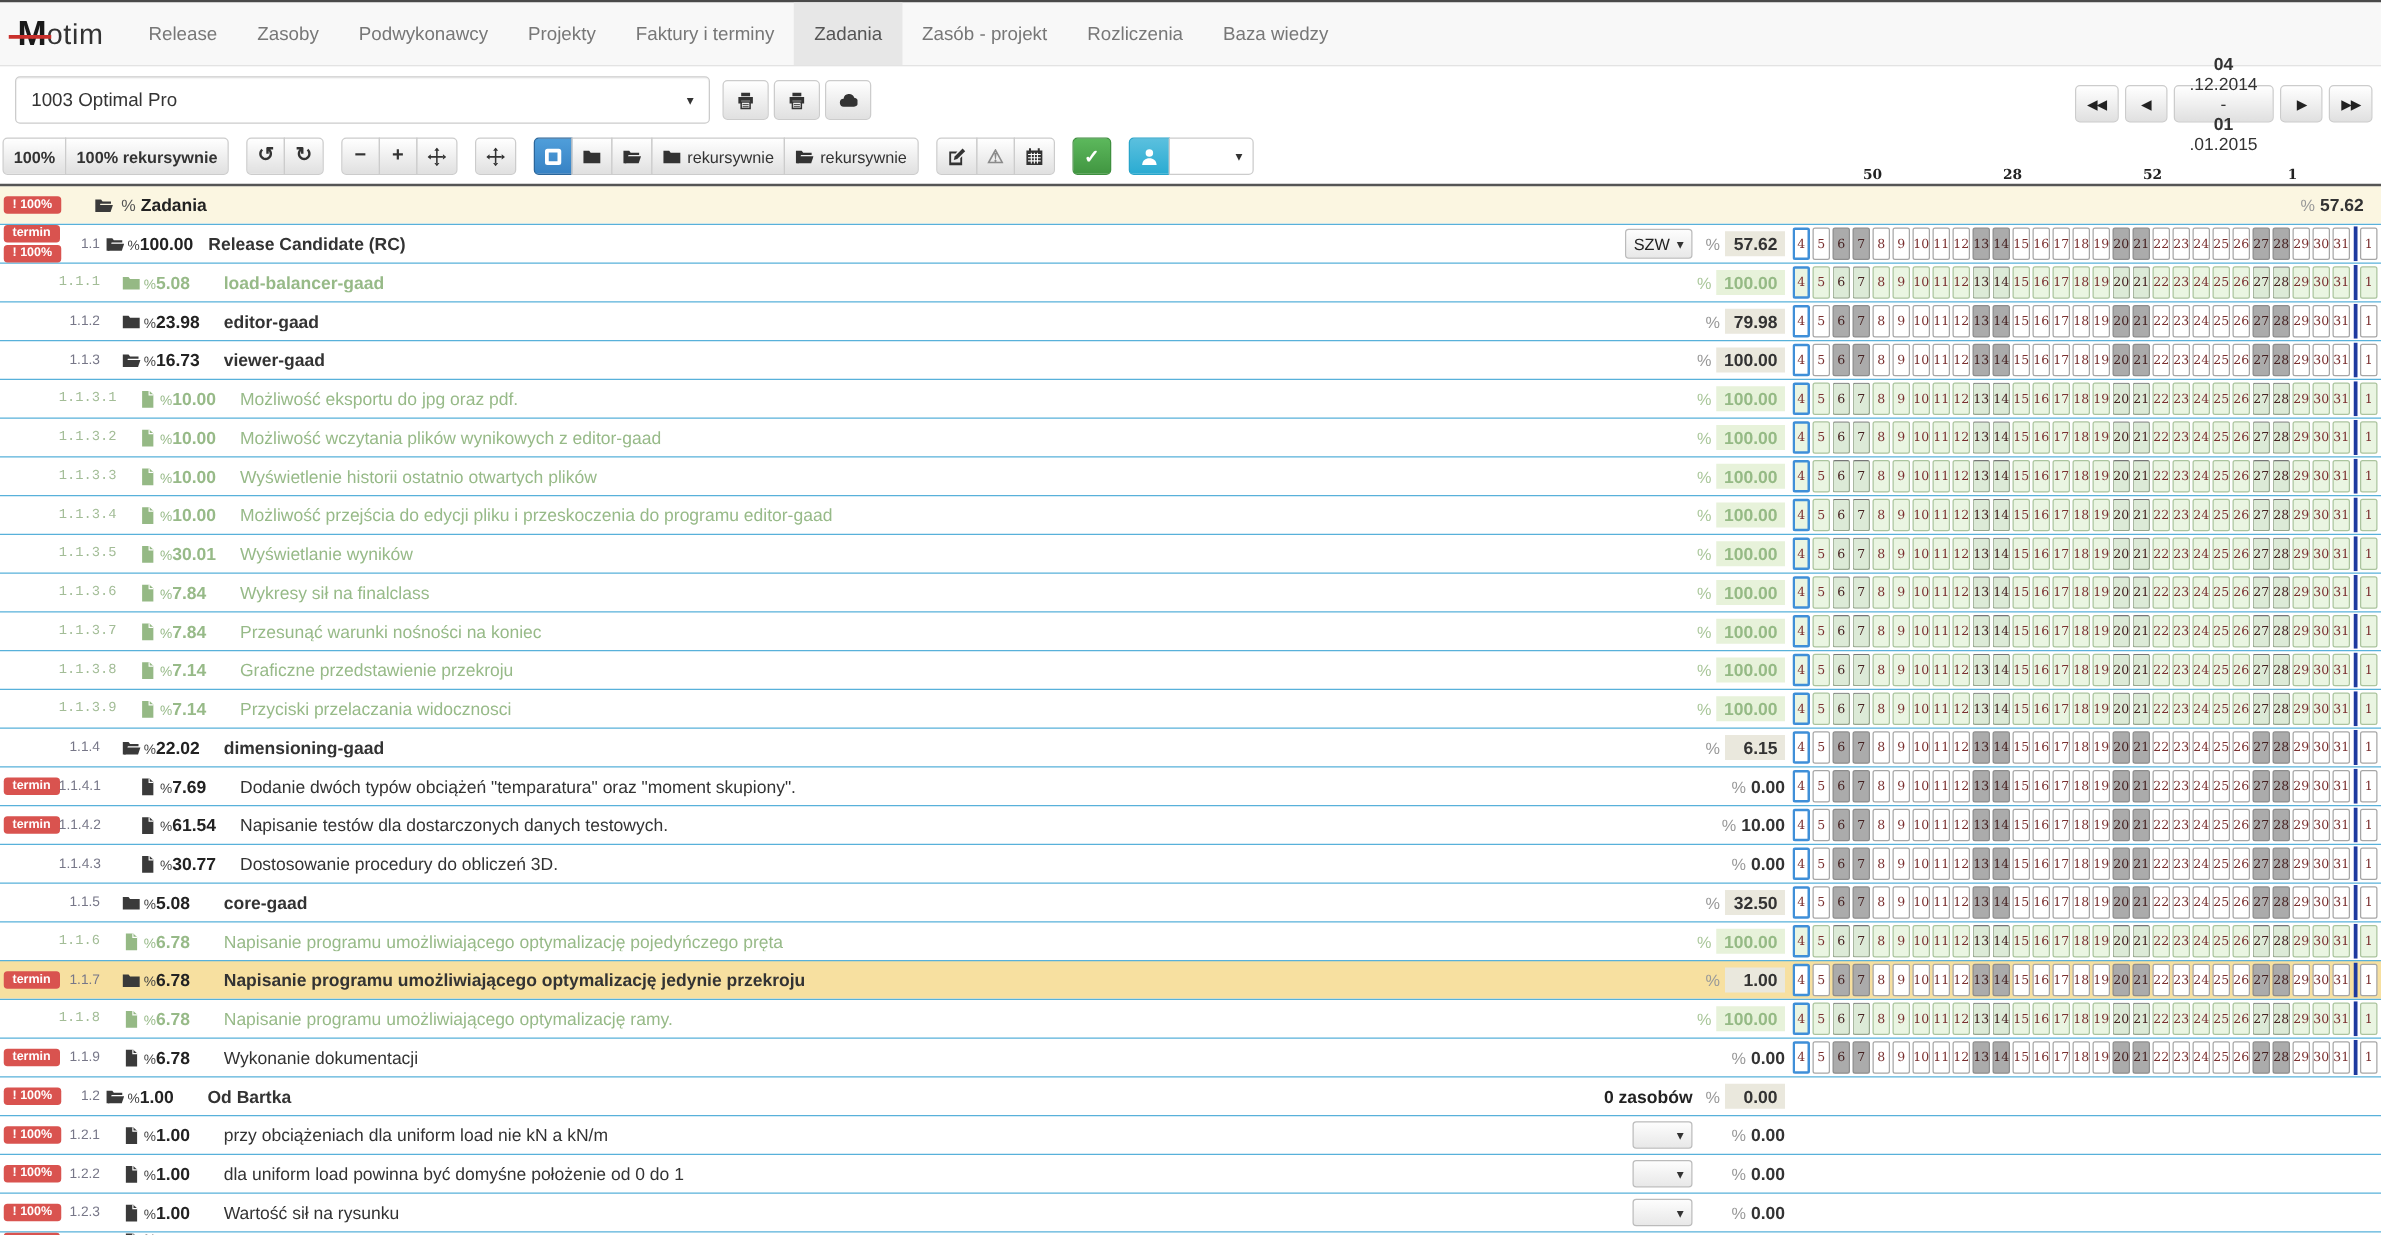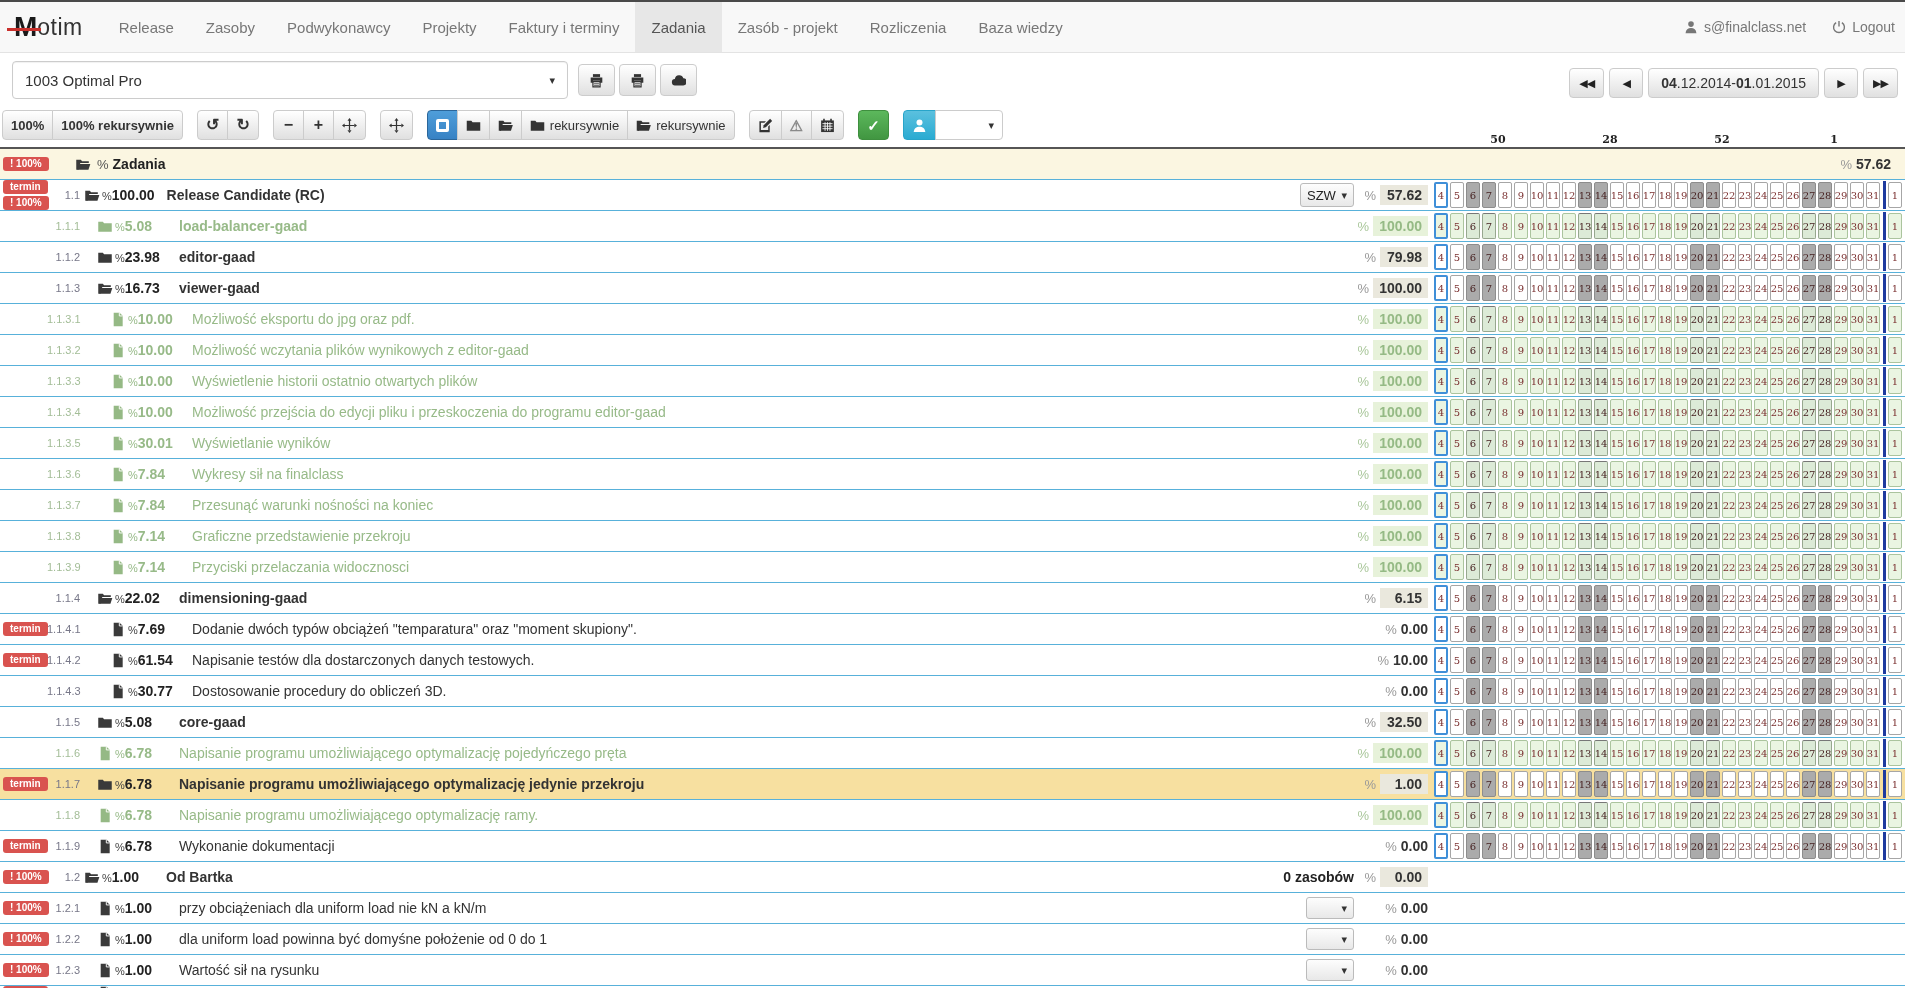--- a/index.html
+++ b/index.html
@@ -27,21 +27,21 @@
   
   .project-bar { position:relative; padding:8px 12px; display:flex; gap:6px; align-items:center; height:54px; }
   .proj-select { width:556px; height:38px; border:1px solid #ccc; border-radius:4px; background:#fff; display:flex; align-items:center; justify-content:space-between; padding:0 12px; font-size:15px; color:#333; cursor:pointer; box-shadow:inset 0 1px 1px rgba(0,0,0,.06); }
   .caret { font-size:11px; color:#333; }
   .btn { background:linear-gradient(to bottom,#ffffff 0,#e0e0e0 100%); border:1px solid #ccc; border-radius:4px; color:#333; cursor:pointer; display:inline-flex; align-items:center; justify-content:center; }
   .pb-btn { width:37px; height:32px; margin-left:4px; }
   .pb-btn svg { width:15px; height:15px; fill:#333; }
 
   .date-nav { position:absolute; right:7px; top:15px; display:flex; gap:5px; align-items:center; }
   .dn-btn { height:30px; min-width:34px; padding:0 9px; font-size:11px; letter-spacing:-1px; color:#222; }
-  .dn-range { height:30px; padding:0 12px; font-size:14px; letter-spacing:0; }
+  .dn-range { height:30px; padding:0 12px; font-size:14px; letter-spacing:0;flex-direction:column; }
   .dn-range b { font-weight:bold; }
 
   
   .toolbar-band { position:relative; padding:3px 2px 7px 2px; border-bottom:2px solid #555; height:42px; }
   .tb-groups { display:flex; gap:14px; align-items:center; }
   .btn-group { display:inline-flex; }
   .tbtn { height:30px; min-width:31px; padding:0 8px; font-size:13px; font-weight:bold; gap:5px; border-radius:0; margin-left:-1px; }
   .btn-group .tbtn:first-child { border-top-left-radius:4px; border-bottom-left-radius:4px; margin-left:0; }
   .btn-group .tbtn:last-child { border-top-right-radius:4px; border-bottom-right-radius:4px; }
   .tbtn svg { width:15px; height:15px; fill:#333; }
@@ -68,21 +68,21 @@
   .ps { color:#999; font-size:13px; font-weight:normal; margin-right:4px; }
   .summary-row .ps.dark { color:#555; margin-right:2px; margin-left:4px; }
 
   .task-row { height:31px; border-top:1px solid #58b1da; display:flex; align-items:center; background:#fff; }
   .task-row.hl { background:#f7e0a0; }
   .task-row.partial { height:5px; overflow:hidden; align-items:flex-start; }
 
   .col-badges { width:47px; flex:none; display:flex; flex-direction:column; align-items:flex-start; gap:2px; padding-left:3px; }
   .badge { background:#d9534f; color:#fff; font-size:10px; font-weight:bold; padding:1px 7px; border-radius:3px; line-height:12px; white-space:nowrap; }
   .col-num { width:37px; flex:none; text-align:right; font-size:11px; color:#778; padding-right:4px; }
-  .task-row.green .col-num { color:#a3bd97; }
+  .task-row.green .col-num { color:#a3bd97;font-family:Liberation Mono, monospace; }
 
   .t-icon { flex:none; width:17px; height:15px; color:#3a3a3a; margin-right:1px; }
   .t-icon svg { width:16px; height:15px; fill:currentColor; }
   .task-row.green .t-icon { color:#95b985; }
   .t-weight { flex:none; min-width:52px; display:flex; align-items:baseline; }
   .t-weight .wps { font-size:11px; color:#444; }
   .t-weight .wv { font-size:14px; font-weight:bold; color:#222; }
   .task-row.green .t-weight .wps, .task-row.green .t-weight .wv { color:#97ba88; }
   .t-name { flex:1; margin-left:12px; font-size:14px; color:#333; white-space:nowrap; overflow:hidden; }
   .t-name.b { font-weight:bold; }
@@ -124,36 +124,20 @@
       <div class="nav-item">Release</div>
       <div class="nav-item">Zasoby</div>
       <div class="nav-item">Podwykonawcy</div>
       <div class="nav-item">Projekty</div>
       <div class="nav-item">Faktury i terminy</div>
       <div class="nav-item active">Zadania</div>
       <div class="nav-item">Zasób - projekt</div>
       <div class="nav-item">Rozliczenia</div>
       <div class="nav-item">Baza wiedzy</div>
     </nav>
-  <div class="nav-right">
-    <span class="navlink">
-      <svg viewBox="0 0 16 16">
-          <circle cx="8" cy="4.7" r="3.2"></circle>
-          <path d="M1.8 15c.3-4 2.8-5.8 6.2-5.8s5.9 1.8 6.2 5.8z"></path>
-        </svg>
-      <span>s@finalclass.net</span>
-    </span>
-    <span class="navlink">
-      <svg viewBox="0 0 16 16">
-          <path d="M7.2 1h1.6v6.5H7.2z"></path>
-          <path d="M11.3 2.9a6.2 6.2 0 1 1-6.6 0" fill="none" stroke="#777" stroke-width="1.6"></path>
-        </svg>
-      <span>Logout</span>
-    </span>
-  </div>
 </header>
 
 <div class="project-bar">
   <div class="proj-select">
     <span>1003 Optimal Pro</span>
     <span class="caret">▾</span>
   </div>
   <span id="pb-buttons"><button class="btn pb-btn">
         <span style="display: inline-flex;">
           <svg viewBox="0 0 16 16">

